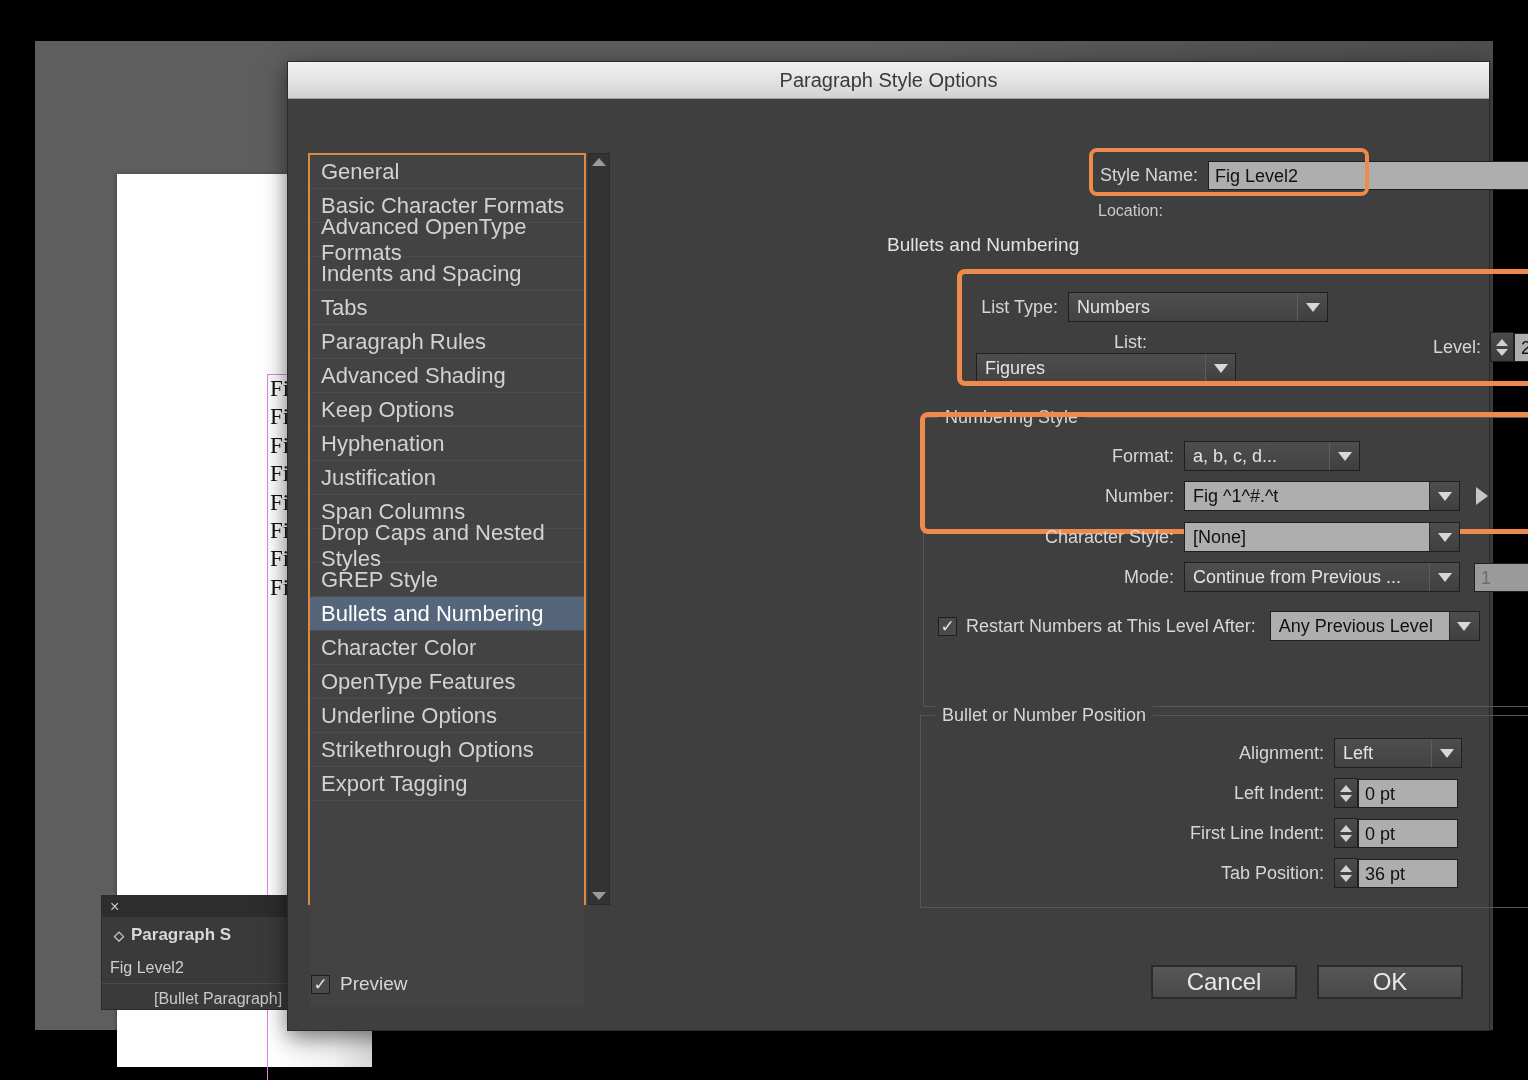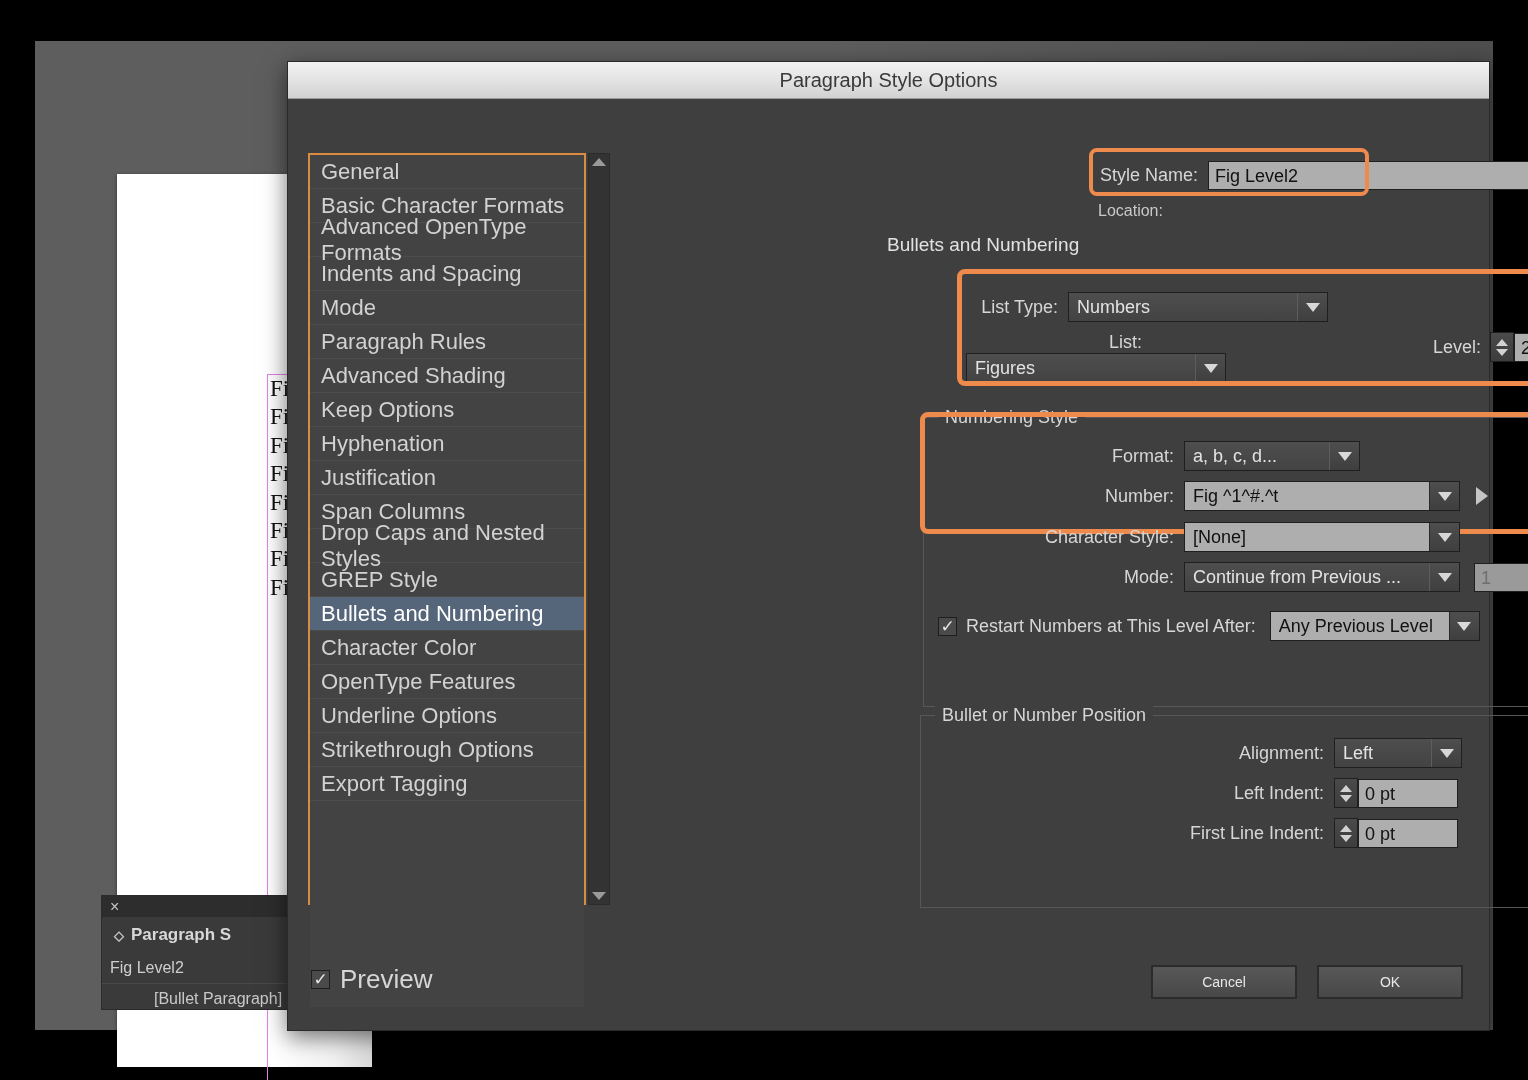--- a/index.html
+++ b/index.html
@@ -166,25 +166,25 @@
     display:flex;align-items:center;justify-content:center; color:#e6e6e6;
     font-size:17px; line-height:17px;
   }
 
   .flyout-tri { width:0;height:0;border-top:9px solid transparent;border-bottom:9px solid transparent;border-left:12px solid #c6c6c6; }
 
   .disabled-field { background:#9a9a9a; color:#6e6e6e; }
 
   
   .preview-row { position:absolute; left:23px; bottom:36px; display:flex; align-items:center; gap:10px; }
-  .preview-row .lbl { font-size:26px; }
+  .preview-row .lbl { font-size:19px; }
   .btn {
     height:34px; min-width:146px; padding:0 18px;
     background:linear-gradient(180deg,#575757,#484848);
-    border:2px solid #2b2b2b; color:#e8e8e8; font-size:14px;
+    border:2px solid #2b2b2b; color:#e8e8e8; font-size:24px;
     display:flex;align-items:center;justify-content:center;
   }
   .footer-btns { position:absolute; right:26px; bottom:32px; display:flex; gap:20px; }
 </style>
 </head>
 <body>
 
 <div id="root">
 
   <div class="workspace">
@@ -235,21 +235,21 @@
           <div class="nav-item">
               <span>Basic Character Formats</span>
             </div>
           <div class="nav-item">
               <span>Advanced OpenType Formats</span>
             </div>
           <div class="nav-item">
               <span>Indents and Spacing</span>
             </div>
           <div class="nav-item">
-              <span>Mode</span>
+              <span>Tabs</span>
             </div>
           <div class="nav-item">
               <span>Paragraph Rules</span>
             </div>
           <div class="nav-item">
               <span>Advanced Shading</span>
             </div>
           <div class="nav-item">
               <span>Keep Options</span>
             </div>
@@ -316,21 +316,21 @@
           <span class="dd" style="width:260px; margin-left:10px;">
             <span class="dd-text">Numbers</span>
             <span class="dd-btn">
                 <span class="caret-dn"></span>
               </span>
           </span>
         </div>
 
         <div class="row" style="left:348px; top:233px;flex-direction:column;">
           <span class="lbl" style="width:92px;">List:</span>
-          <span class="dd" style="width:260px; ">
+          <span class="dd" style="width:260px; margin-left:10px;">
             <span class="dd-text">Figures</span>
             <span class="dd-btn">
                 <span class="caret-dn"></span>
               </span>
           </span>
         </div>
 
         <div class="row" style="left:815px; top:233px;">
           <span class="lbl">Level:</span>
           <span class="spin" style="margin-left:9px;">
@@ -426,20 +426,28 @@
 
         <div class="row" style="left:550px; top:719px;">
           <span class="lbl" style="width:156px;">First Line Indent:</span>
           <span class="spin" style="margin-left:10px;">
             <span class="sp-up"></span>
             <span class="sp-dn"></span>
           </span>
           <span class="txtfield" style="width:100px;">0 pt</span>
         </div>
 
+        <div class="row" style="left:588px; top:759px;">
+          <span class="lbl" style="width:118px;">Tab Position:</span>
+          <span class="spin" style="margin-left:10px;">
+            <span class="sp-up"></span>
+            <span class="sp-dn"></span>
+          </span>
+          <span class="txtfield" style="width:100px;">36 pt</span>
+        </div>
 
       </div>
 
       <div class="preview-row">
         <span class="chk">✓</span>
         <span class="lbl">Preview</span>
       </div>
 
       <div class="footer-btns">
         <div class="btn">Cancel</div>

